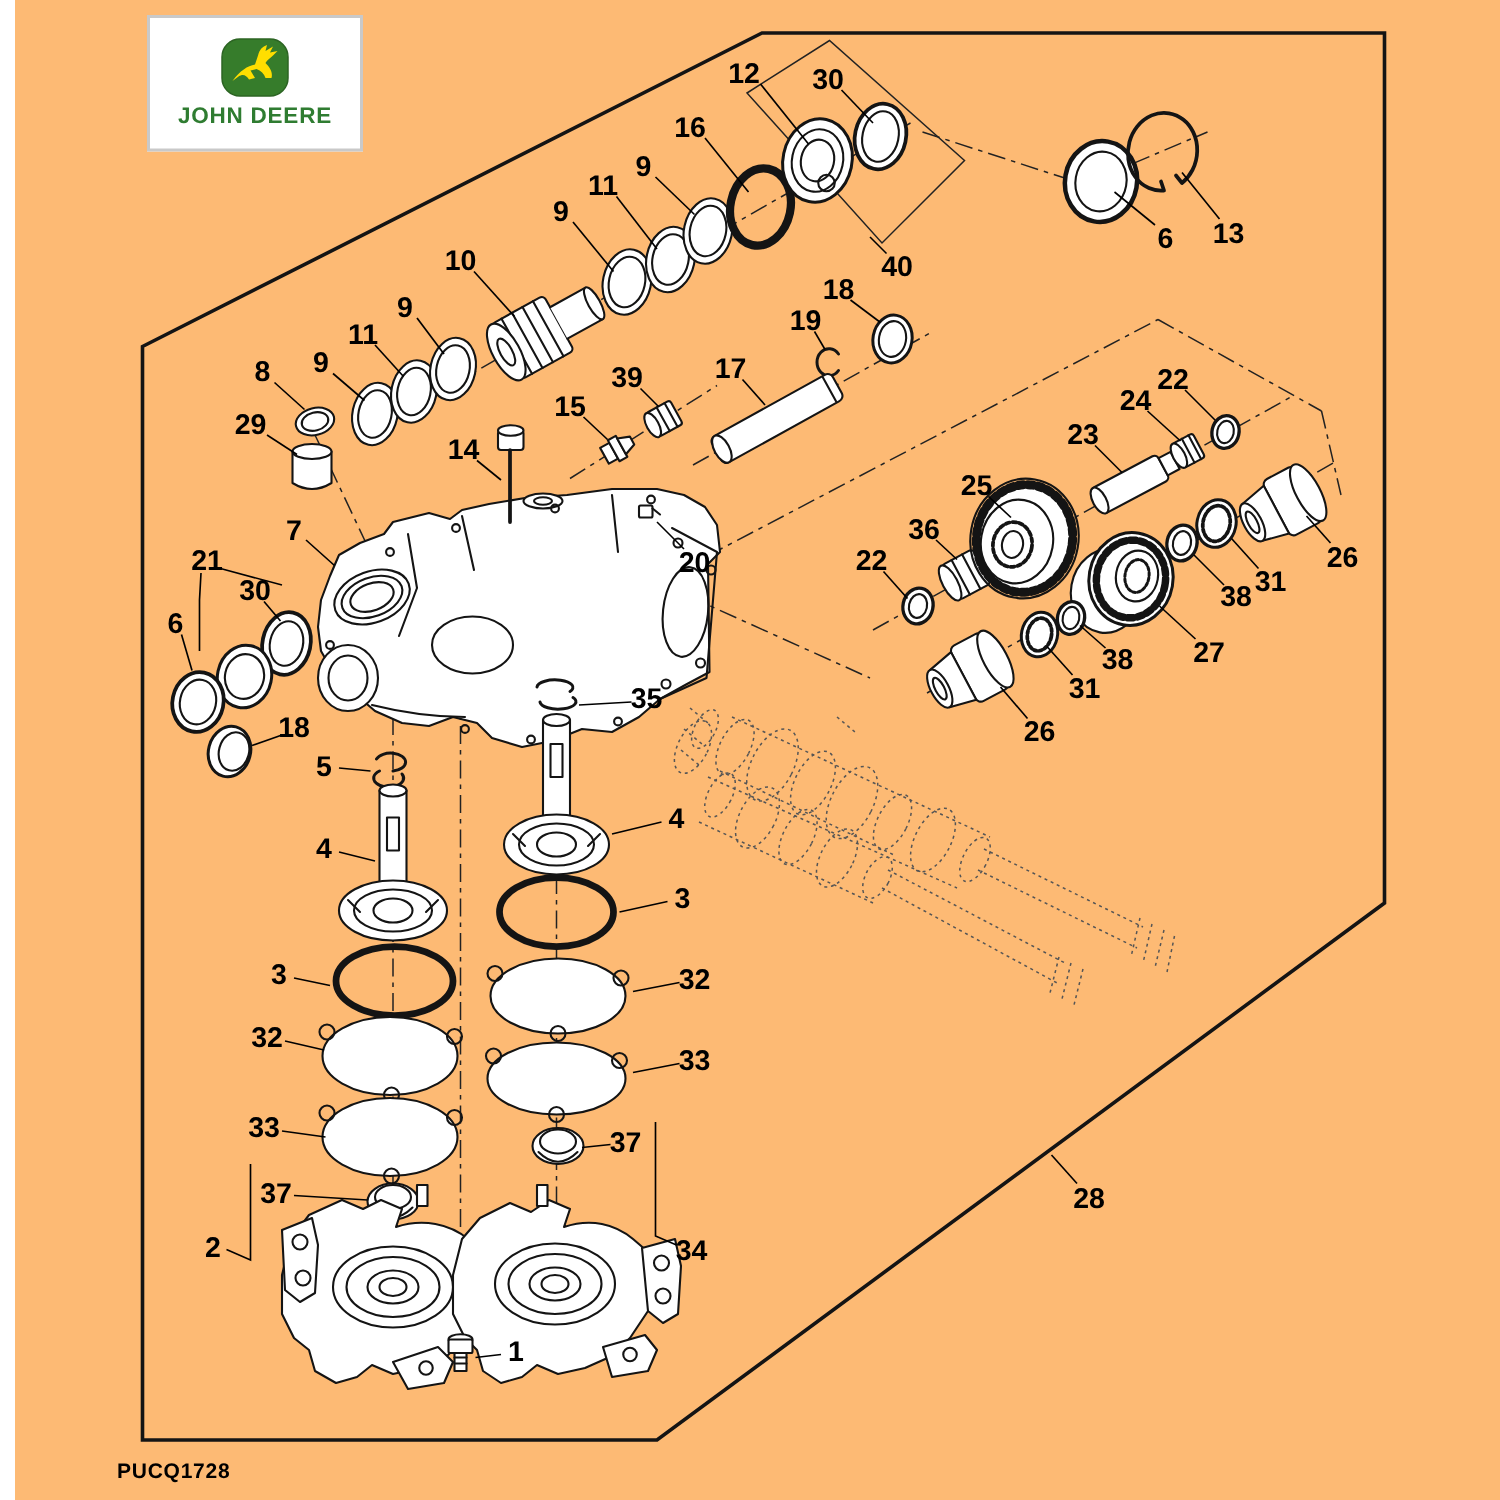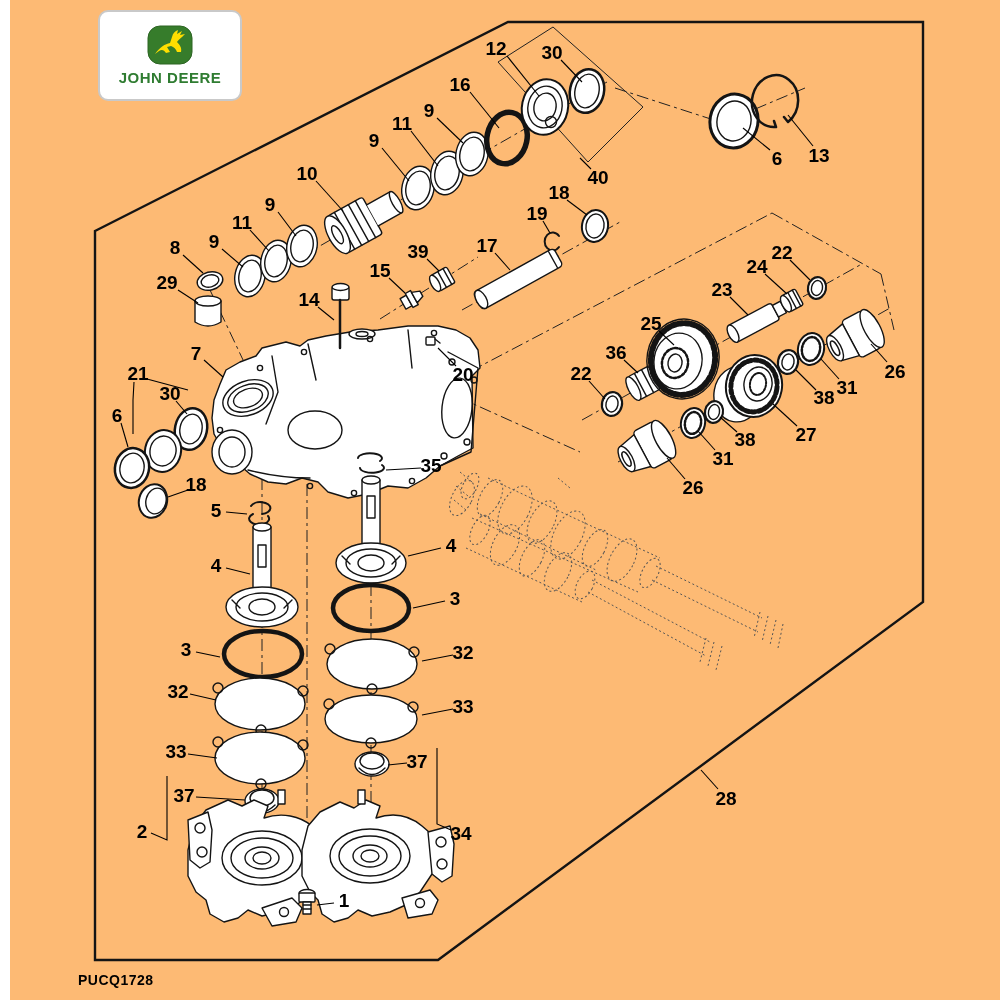--- a/index.html
+++ b/index.html
@@ -1,20 +1,20 @@
 <!DOCTYPE html>
 <html><head>
 <meta charset="utf-8">
 <style>
   html,body{margin:0;padding:0;background:#fff;}
   #stage{position:relative;width:1000px;height:1000px;background:#fdba74;overflow:hidden;
          font-family:"Liberation Sans",sans-serif;margin-left:10px;}
   #drawing{position:absolute;left:0;top:0;}
   #logo-card{position:absolute;left:88px;top:10px;width:140px;height:87px;background:#fff;
-             border:2px solid #c9c9c9;border-radius:10px;display:flex;flex-direction:column;
+             border:2px solid #c9c9c9;border-radius:0;display:flex;flex-direction:column;
              align-items:center;justify-content:center;gap:4px;}
   #logo-brand{color:#2f7c31;font-weight:bold;font-size:15px;letter-spacing:.5px;}
   #footer-code{position:absolute;left:68px;top:972px;font-weight:bold;font-size:14px;color:#000;
                letter-spacing:.5px;}
   .co{font-weight:bold;font-size:19px;fill:#000;}
 </style>
 </head>
 <body>
 
 <div id="stage">

